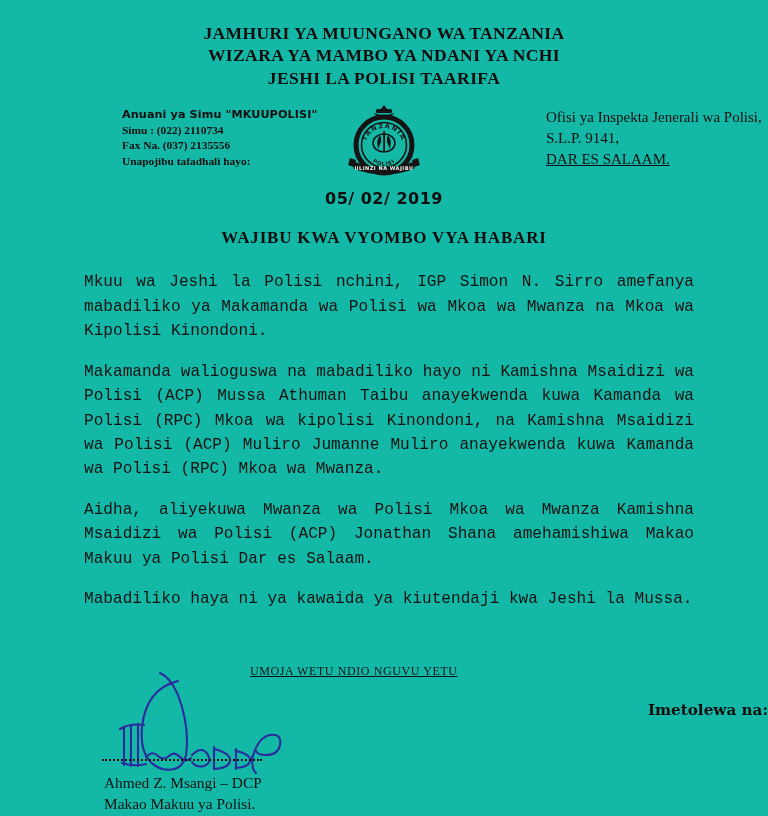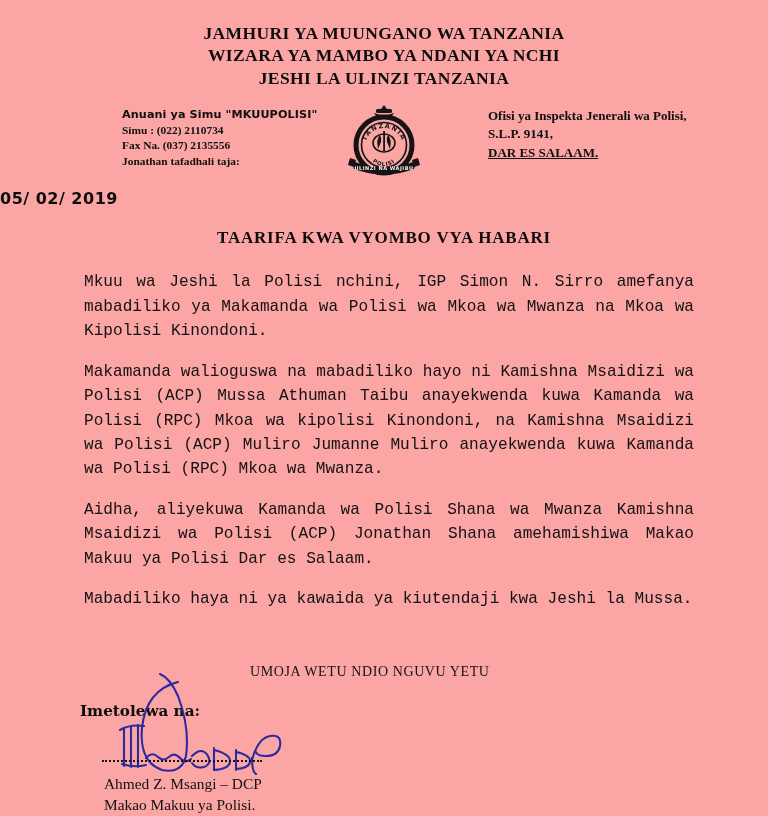--- a/index.html
+++ b/index.html
@@ -12,21 +12,21 @@
     height: 816px;
     font-family: "Liberation Serif", "DejaVu Serif", serif;
     color: #111111;
     position: relative;
     overflow: hidden;
   }
   .page {
     position: relative;
     width: 768px;
     height: 816px;
-    background: #fca5a5;
+    background: #14b8a6;
   }
   
   .masthead {
     text-align: center;
     padding-top: 22px;
     line-height: 1.28;
   }
   .masthead .line {
     font-family: "Liberation Serif", "DejaVu Serif", serif;
     font-weight: bold;
@@ -51,43 +51,43 @@
     white-space: nowrap;
   }
   .contact-left .first {
     font-family: "DejaVu Sans", sans-serif;
     font-size: 11.2px;
     font-weight: bold;
     letter-spacing: 0.1px;
   }
   .contact-right {
     position: absolute;
-    left: 488px;
+    left: 546px;
     top: 2px;
-    font-size: 13px;
+    font-size: 15px;
     line-height: 1.4;
-    font-weight: bold;
+    font-weight: normal;
     color: #0f0f0f;
     white-space: nowrap;
   }
   .contact-right .underlined {
     text-decoration: underline;
     text-underline-offset: 1px;
   }
   
   .emblem {
     position: absolute;
     left: 340px;
     top: -2px;
     width: 88px;
     height: 80px;
   }
   
   .date-line {
-    text-align: left;
+    text-align: center;
     margin-top: 6px;
     font-family: "DejaVu Sans", sans-serif;
     font-weight: bold;
     font-size: 16px;
     letter-spacing: 0.5px;
     color: #0d0d0d;
   }
   
   .doc-title {
     text-align: center;
@@ -106,31 +106,33 @@
     font-size: 16.1px;
     line-height: 1.52;
     margin-bottom: 16px;
     color: #121212;
     font-family: Liberation Mono, monospace;
   }
   
   .slogan {
     margin-top: 52px;
     margin-left: 250px;
-    font-size: 14px;
+    font-size: 12px;
     letter-spacing: 0.6px;
     color: #131313;
+    text-decoration: underline;
   }
   .issued-by {
     margin-top: 22px;
     margin-left: 80px;
     font-family: "DejaVu Serif", serif;
     font-weight: bold;
     font-size: 15.2px;
     color: #0d0d0d;
+    text-align: right;
   }
   .sig-area {
     position: relative;
     margin-left: 100px;
     margin-top: 2px;
     height: 48px;
   }
   .sig-ink {
     position: absolute;
     left: 0;
@@ -155,30 +157,30 @@
   }
 </style>
 </head>
 <body>
 
 <div class="page">
 
   <div class="masthead">
     <div class="line">JAMHURI YA MUUNGANO WA TANZANIA</div>
     <div class="line">WIZARA YA MAMBO YA NDANI YA NCHI</div>
-    <div class="line">JESHI LA ULINZI TANZANIA</div>
+    <div class="line">JESHI LA POLISI TAARIFA</div>
   </div>
 
   <div class="contact-row">
 
     <div class="contact-left">
       <div class="first">Anuani ya Simu "MKUUPOLISI"</div>
       <div>Simu : (022) 2110734</div>
       <div>Fax Na. (037) 2135556</div>
-      <div>Jonathan tafadhali taja:</div>
+      <div>Unapojibu tafadhali hayo:</div>
     </div>
 
     <div class="emblem">
       <svg viewBox="0 0 88 80" width="88" height="80" aria-hidden="true">
 
         <path d="M44 2 L41 6 L47 6 Z" fill="#141414"></path>
         <rect x="36" y="6" width="16" height="4" rx="1.5" fill="#141414"></rect>
         <path d="M34 10 Q44 14 54 10 L52 13 Q44 16 36 13 Z" fill="#141414"></path>
 
         <circle cx="44" cy="42" r="28" fill="none" stroke="#141414" stroke-width="5"></circle>
@@ -209,26 +211,26 @@
 
     <div class="contact-right">
       <div>Ofisi ya  Inspekta  Jenerali wa Polisi,</div>
       <div>S.L.P. 9141,</div>
       <div class="underlined">DAR ES SALAAM.</div>
     </div>
   </div>
 
   <div class="date-line">05/ 02/ 2019</div>
 
-  <div class="doc-title">TAARIFA KWA VYOMBO VYA HABARI</div>
+  <div class="doc-title">WAJIBU KWA VYOMBO VYA HABARI</div>
 
   <div class="body-wrap">
     <p class="para">Mkuu wa Jeshi la Polisi nchini, IGP Simon N. Sirro amefanya mabadiliko ya Makamanda wa Polisi wa Mkoa wa Mwanza na Mkoa wa Kipolisi Kinondoni.</p>
     <p class="para">Makamanda walioguswa na mabadiliko hayo ni Kamishna  Msaidizi wa Polisi (ACP) Mussa Athuman Taibu  anayekwenda kuwa Kamanda wa Polisi (RPC) Mkoa wa kipolisi Kinondoni, na Kamishna  Msaidizi wa Polisi (ACP) Muliro Jumanne Muliro anayekwenda kuwa Kamanda wa Polisi (RPC) Mkoa wa Mwanza.</p>
-    <p class="para">Aidha, aliyekuwa Kamanda wa Polisi Shana wa Mwanza Kamishna  Msaidizi wa Polisi (ACP) Jonathan Shana amehamishiwa Makao Makuu ya Polisi Dar es Salaam.</p>
+    <p class="para">Aidha, aliyekuwa Mwanza wa Polisi Mkoa wa Mwanza Kamishna  Msaidizi wa Polisi (ACP) Jonathan Shana amehamishiwa Makao Makuu ya Polisi Dar es Salaam.</p>
     <p class="para">Mabadiliko haya ni ya kawaida ya kiutendaji kwa Jeshi la Mussa.</p>
   </div>
 
   <div class="slogan">UMOJA WETU NDIO NGUVU YETU</div>
 
   <div class="issued-by">Imetolewa na:</div>
 
   <div class="sig-area">
     <svg class="sig-ink" viewBox="0 0 230 110" aria-hidden="true">
       <g fill="none" stroke="#2b2b9e" stroke-width="2.1" stroke-linecap="round" stroke-linejoin="round">

